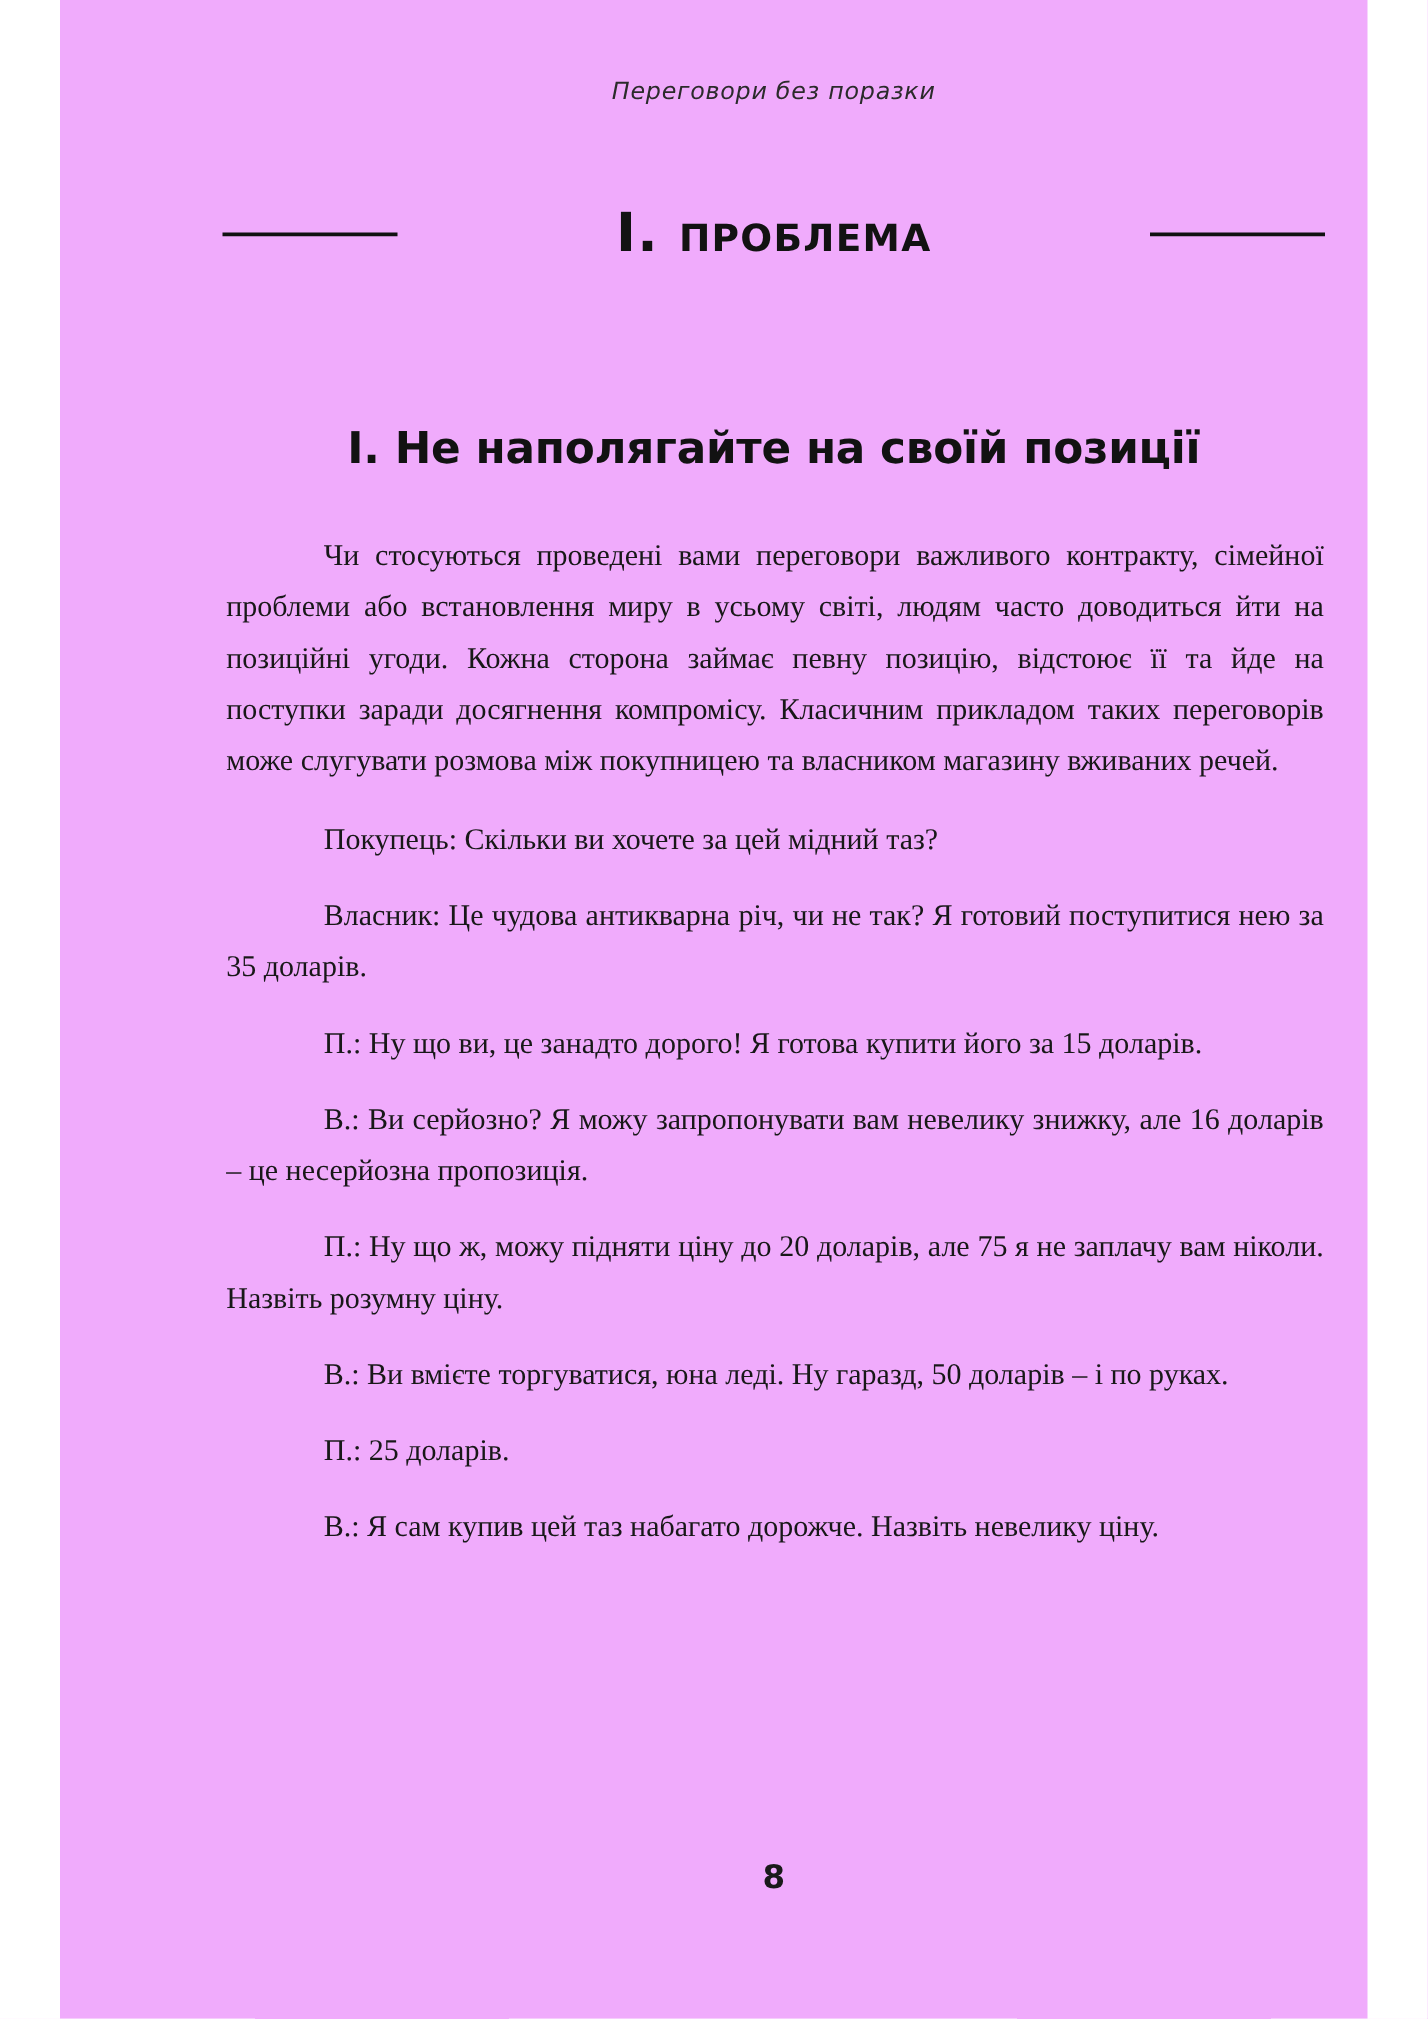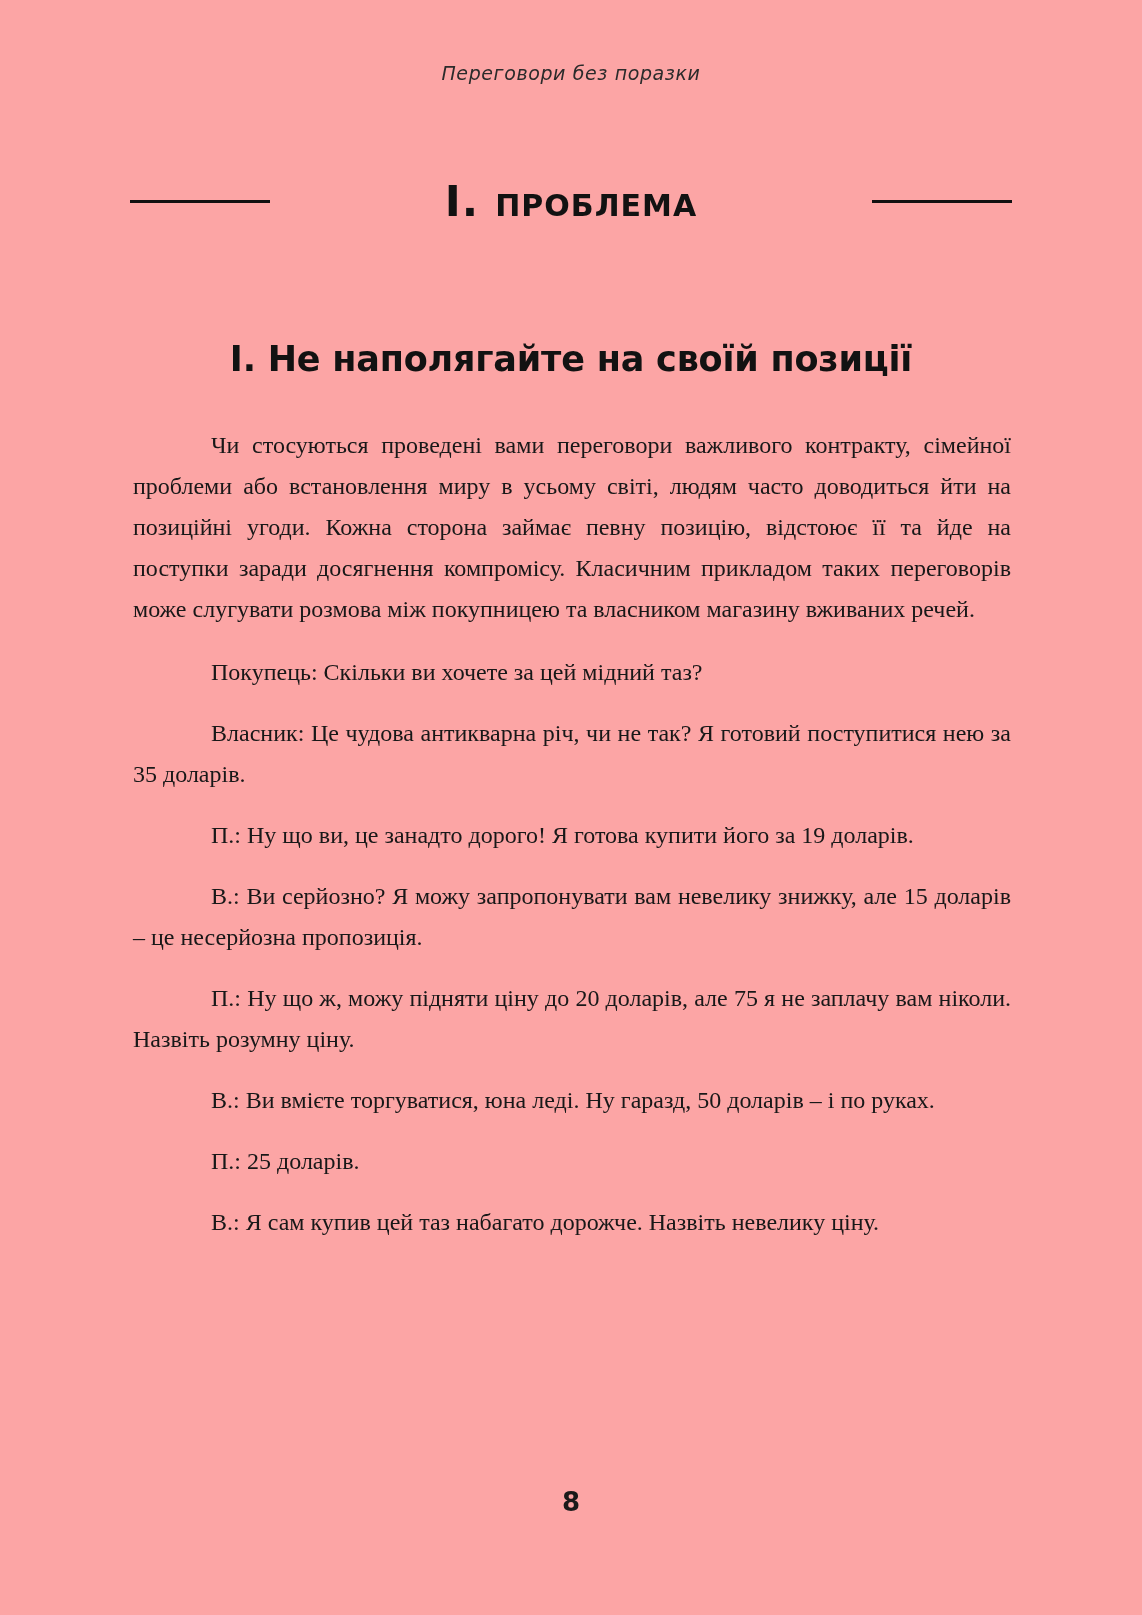--- a/index.html
+++ b/index.html
@@ -4,24 +4,24 @@
 <title>Переговори без поразки — 8</title>
 <style>
   html, body {
     margin: 0;
     padding: 0;
     background: #ffffff;
   }
 
   .page {
     position: relative;
-    width: 1142px;
+    width: 1046px;
     height: 1615px;
     margin: 0 auto;
-    background: #fca5a5;
+    background: #f0abfc;
     overflow: hidden;
     box-sizing: border-box;
     font-family: "Liberation Serif", "DejaVu Serif", serif;
     color: #1a1a1a;
     padding-left: 13px;
   }
 
   
   .running-head {
     position: absolute;
@@ -33,21 +33,21 @@
     font-style: italic;
     font-weight: 300;
     font-size: 19px;
     letter-spacing: 0.6px;
     color: #2b2b2b;
   }
 
   
   .chapter-head {
     position: absolute;
-    top: 169px;
+    top: 155px;
     left: 130px;
     width: 882px;
     height: 64px;
     display: flex;
     align-items: center;
     justify-content: space-between;
     gap: 15px;
   }
 
   .rule {
@@ -149,23 +149,23 @@
 
   <h2 class="section-title">I. Не наполягайте на своїй позиції</h2>
 
   <div class="body-column">
     <p class="para lead">Чи стосуються проведені вами переговори важливого контракту, сімейної проблеми або встановлення миру в усьому світі, людям часто доводиться йти на позиційні угоди. Кожна сторона займає певну позицію, відстоює її та йде на поступки заради досягнення компромісу. Класичним прикладом таких переговорів може слугувати розмова між покупницею та власником магазину вживаних речей.</p>
 
     <p class="para dialogue">Покупець: Скільки ви хочете за цей мідний таз?</p>
 
     <p class="para dialogue">Власник: Це чудова антикварна річ, чи не так? Я готовий поступитися нею за 35 доларів.</p>
 
-    <p class="para dialogue">П.: Ну що ви, це занадто дорого! Я готова купити його за 19 доларів.</p>
+    <p class="para dialogue">П.: Ну що ви, це занадто дорого! Я готова купити його за 15 доларів.</p>
 
-    <p class="para dialogue">В.: Ви серйозно? Я можу запропонувати вам невелику знижку, але 15 доларів – це несерйозна пропозиція.</p>
+    <p class="para dialogue">В.: Ви серйозно? Я можу запропонувати вам невелику знижку, але 16 доларів – це несерйозна пропозиція.</p>
 
     <p class="para dialogue">П.: Ну що ж, можу підняти ціну до 20 доларів, але 75 я не заплачу вам ніколи. Назвіть розумну ціну.</p>
 
     <p class="para dialogue">В.: Ви вмієте торгуватися, юна леді. Ну гаразд, 50 доларів – і по руках.</p>
 
     <p class="para dialogue">П.: 25 доларів.</p>
 
     <p class="para dialogue">В.: Я сам купив цей таз набагато дорожче. Назвіть невелику ціну.</p>
   </div>
 

